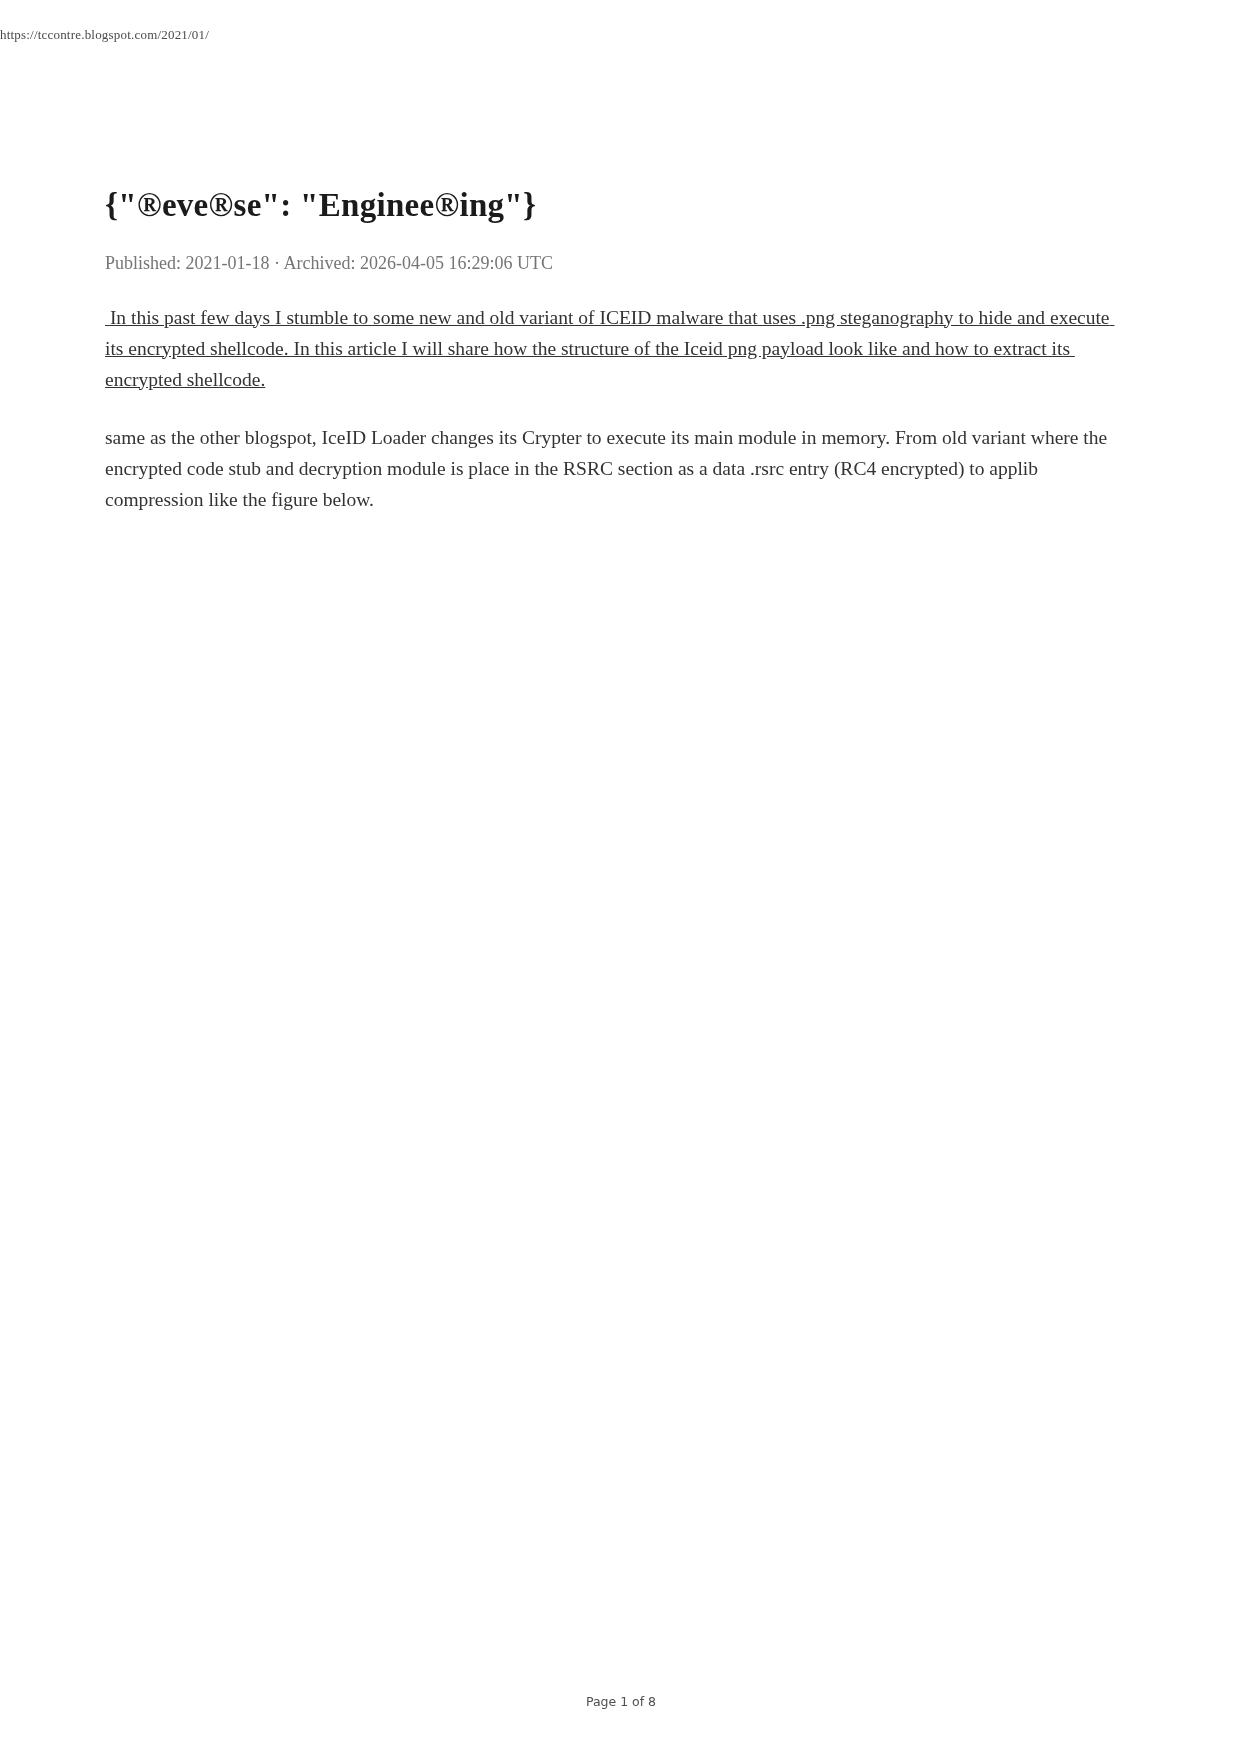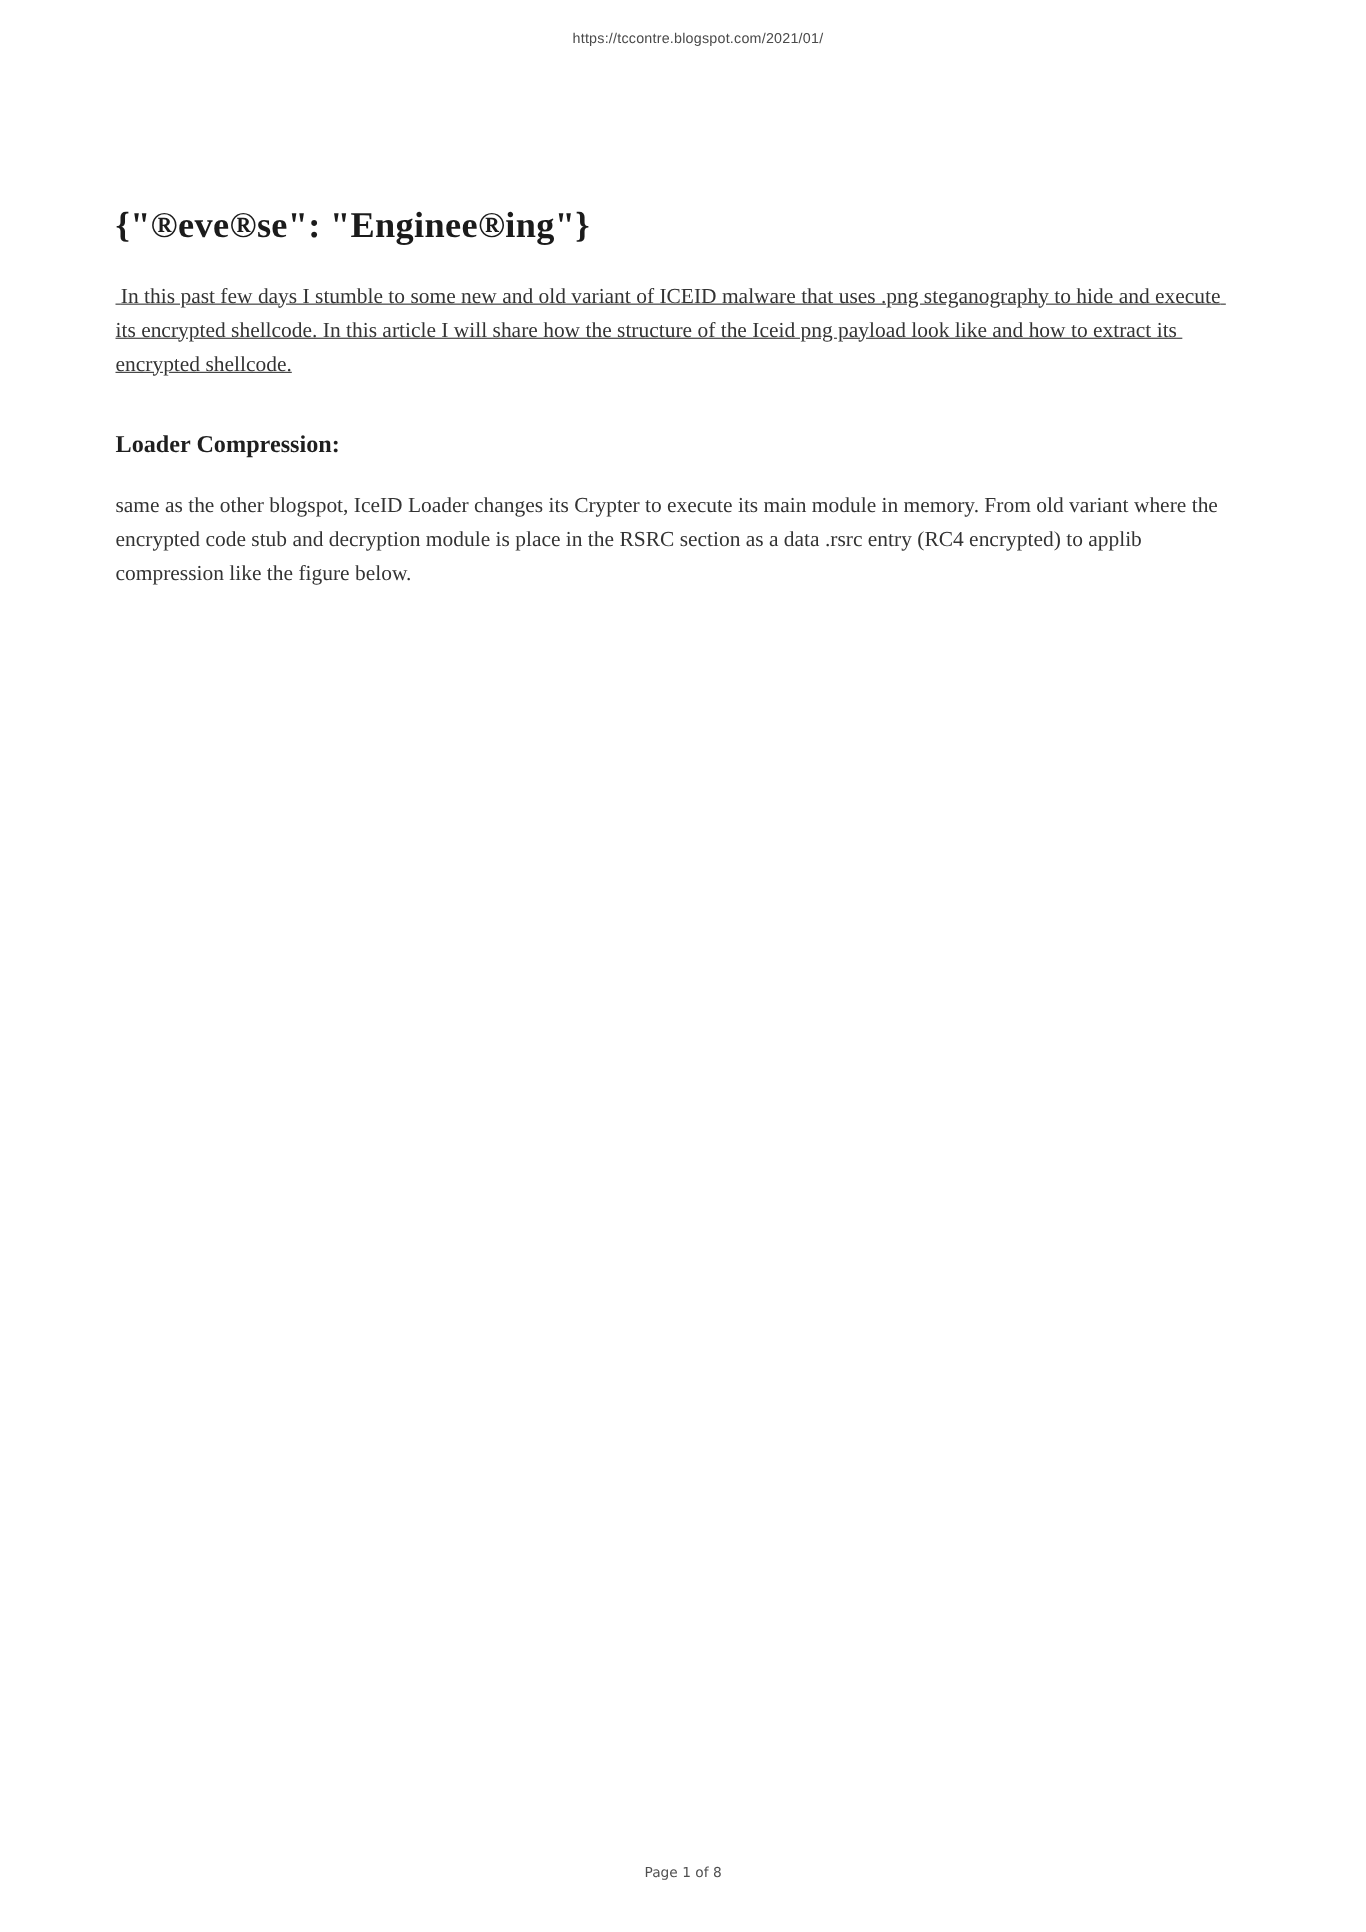--- a/index.html
+++ b/index.html
@@ -12,26 +12,24 @@
     width: 1242px;
     height: 1756px;
     position: relative;
     font-family: "Liberation Serif", serif;
   }
   .url-header {
     position: absolute;
     top: 27px;
     left: 0;
     width: 100%;
-    text-align: center;
-    font-family: Liberation Sans, sans-serif;
+    font-family: Liberation Serif, serif;
     font-size: 13px;
     color: #4a4a4a;
     letter-spacing: 0.2px;
-    padding-left: 27px;
   }
   .content {
     position: absolute;
     left: 105px;
     width: 1010px;
     top: 186px;
   }
   .article-title {
     margin: 0;
     font-size: 33px;
@@ -78,22 +76,26 @@
 </style>
 </head>
 <body>
 
 <div class="url-header">https://tccontre.blogspot.com/2021/01/</div>
 
 <div class="content">
 
   <h1 class="article-title">{"®eve®se": "Enginee®ing"}</h1>
 
+  <div class="meta-line">
+    <span>Published: 2021-01-18</span>
+    <span>·</span>
+    <span>Archived: 2026-04-05 16:29:06 UTC</span>
+  </div>
 
   <p class="body-para"> In this past few days I stumble to some new and old variant of ICEID malware that uses .png steganography to hide and execute its encrypted shellcode. In this article I will share how the structure of the Iceid png payload look like and how to extract its encrypted shellcode.</p>
 
-  <h2 class="section-heading">Loader Compression:</h2>
 
   <p class="section-body">same as the other blogspot, IceID Loader changes its Crypter to execute its main module in memory. From old variant where the encrypted code stub and decryption module is place in the RSRC section as a data .rsrc entry (RC4 encrypted) to applib compression like the figure below.</p>
 
 </div>
 
 <div class="page-footer">Page 1 of 8</div>
 
 </body></html>

